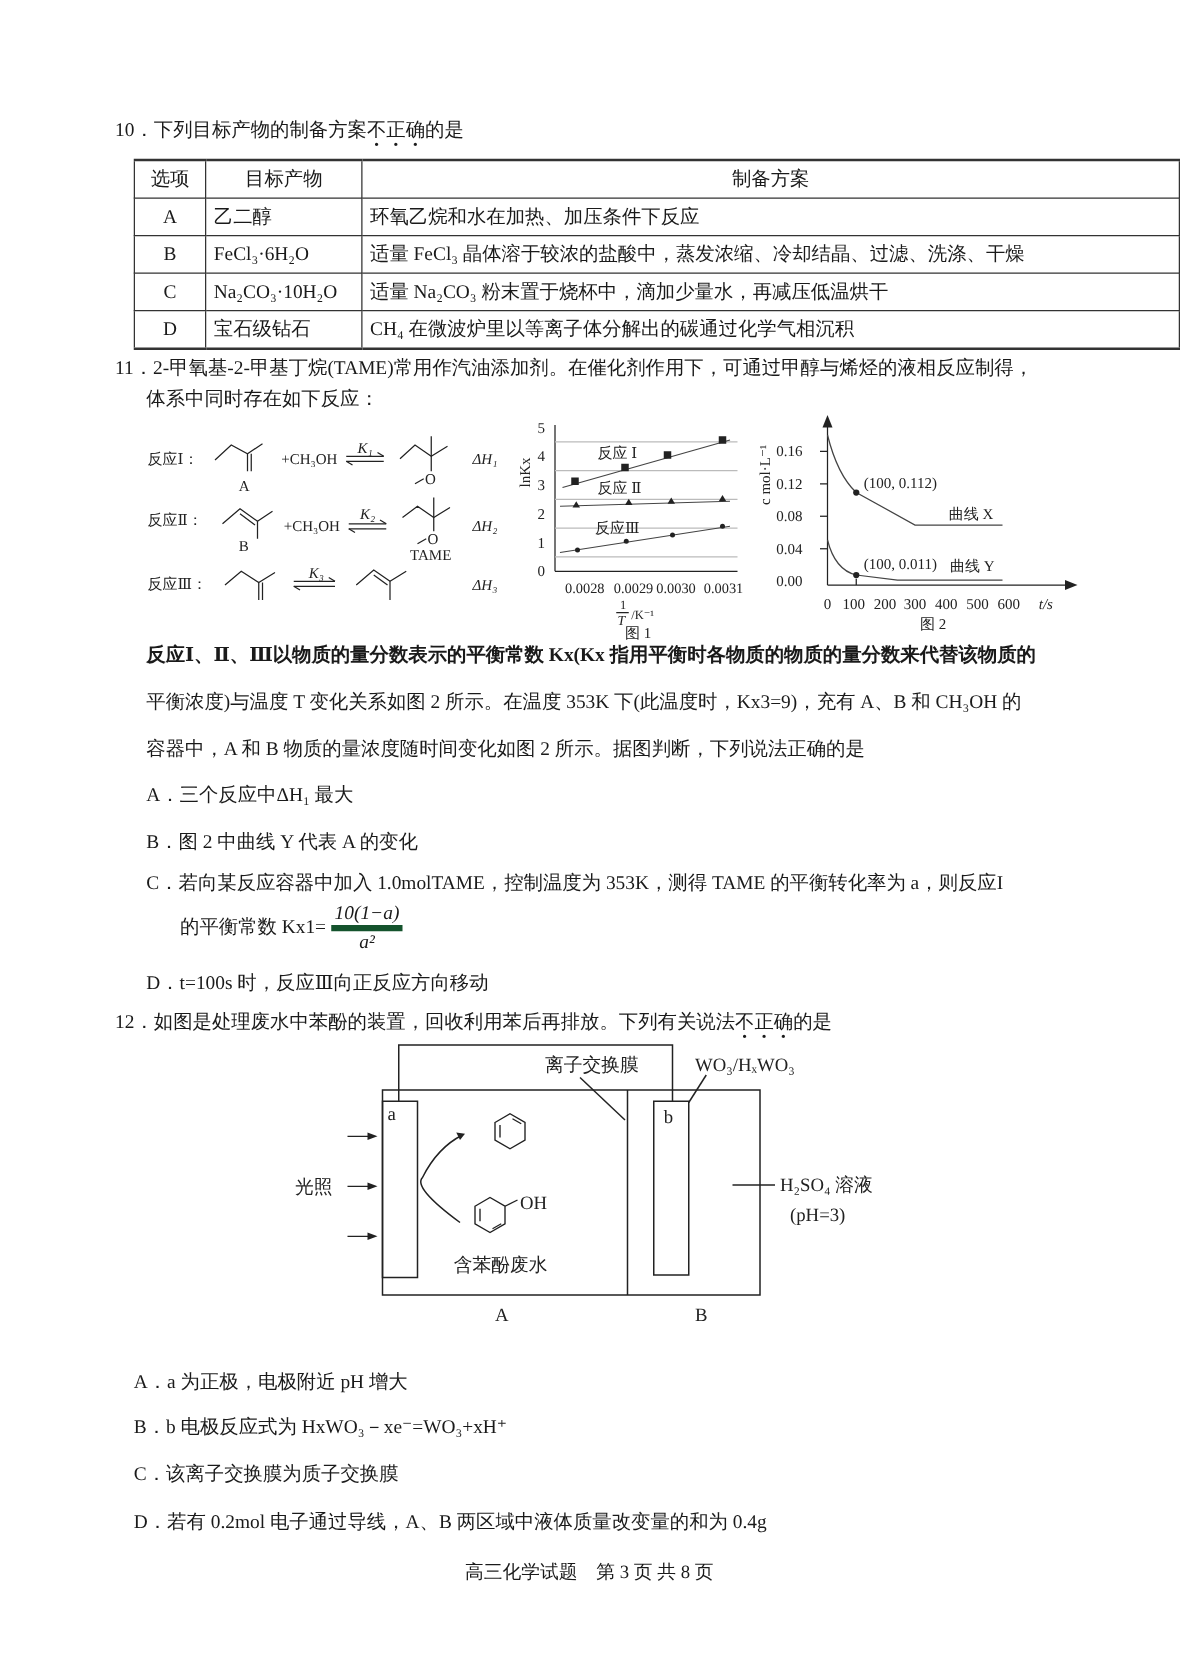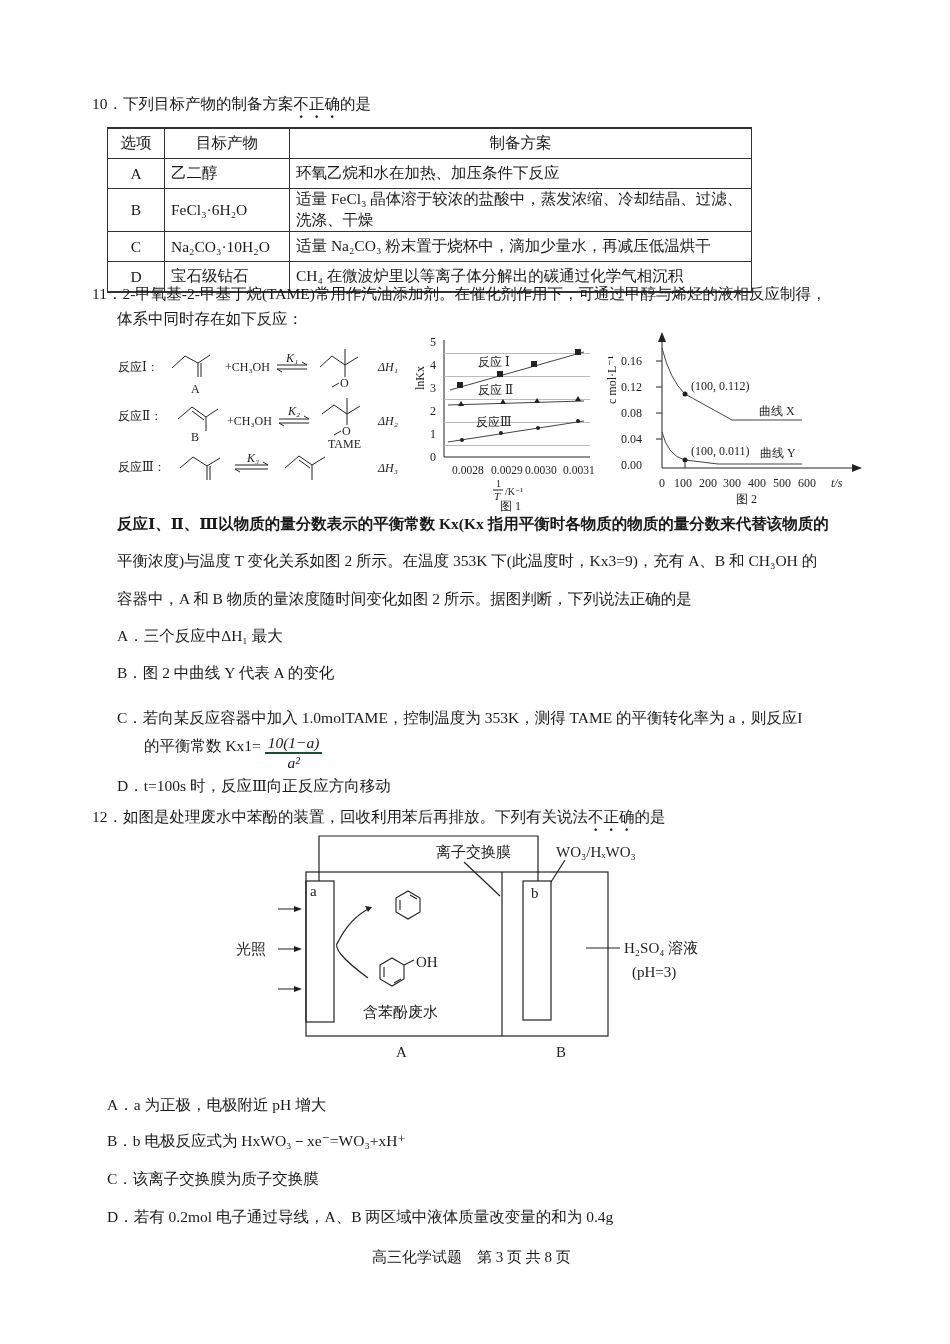--- a/index.html
+++ b/index.html
@@ -1,27 +1,27 @@
 <!DOCTYPE html>
 <html><head>
 <meta charset="utf-8">
 <style>
   html, body { margin:0; padding:0; background:#fff; }
   body { width:950px; height:1344px; position:relative; overflow:hidden;
          font-family:"Liberation Serif","DejaVu Serif",serif; color:#1a1a1a; font-size:15.5px; }
   .abs { position:absolute; white-space:nowrap; }
   .emph-dot { position:relative; display:inline-block; }
   .emph-dot::after { content:"·"; position:absolute; left:50%; transform:translateX(-50%); bottom:-11px; font-size:16px; font-weight:bold; }
-  table.q10 { position:absolute; left:107px; top:127px; width:645px; border-collapse:collapse; font-size:15.5px; }
+  table.q10 { position:absolute; left:107px; top:127px; width:837px; border-collapse:collapse; font-size:15.5px; }
   table.q10 td { border:1px solid #333; height:29px; padding:0 6px; }
   table.q10 tr:first-child td { border-top:2px solid #333; }
   table.q10 tr:last-child td { border-bottom:2px solid #333; }
   table.q10 td.c { text-align:center; }
   .frac { display:inline-block; vertical-align:middle; text-align:center; }
-  .frac .num { display:block; border-bottom:2px solid #14532d; padding:0 3px;margin-top:12px; }
+  .frac .num { display:block; border-bottom:5px solid #14532d; padding:0 3px; }
   .frac .den { display:block; }
   .it { font-style:italic; }
   svg text { font-family:"Liberation Serif","DejaVu Serif",serif; }
 </style>
 </head>
 <body>
 
 <div class="abs" style="left:92px;top:94px;">
   <span>10．</span><span>下列目标产物的制备方案</span><span class="emph-dot">不</span><span class="emph-dot">正</span><span class="emph-dot">确</span><span>的是</span>
 </div>
@@ -204,21 +204,21 @@
     <text x="136" y="171">图 2</text>
   </g>
 </svg>
 
 <div class="abs" style="left:117px;top:514px;font-weight:bold;">反应Ⅰ、Ⅱ、Ⅲ以物质的量分数表示的平衡常数 Kx(Kx 指用平衡时各物质的物质的量分数来代替该物质的</div>
 <div class="abs" style="left:117px;top:551px;">平衡浓度)与温度 T 变化关系如图 2 所示。在温度 353K 下(此温度时，Kx3=9)，充有 A、B 和 CH₃OH 的</div>
 <div class="abs" style="left:117px;top:589px;">容器中，A 和 B 物质的量浓度随时间变化如图 2 所示。据图判断，下列说法正确的是</div>
 
 <div class="abs" style="left:117px;top:626px;">A．三个反应中ΔH₁ 最大</div>
 <div class="abs" style="left:117px;top:663px;">B．图 2 中曲线 Y 代表 A 的变化</div>
-<div class="abs" style="left:117px;top:696px;margin-top:12px;">C．若向某反应容器中加入 1.0molTAME，控制温度为 353K，测得 TAME 的平衡转化率为 a，则反应I</div>
+<div class="abs" style="left:117px;top:696px;">C．若向某反应容器中加入 1.0molTAME，控制温度为 353K，测得 TAME 的平衡转化率为 a，则反应I</div>
 <div class="abs" style="left:144px;top:722px;">
   <span>的平衡常数 Kx1=</span>
   <span class="frac">
     <span class="num it">10(1−a)</span>
     <span class="den it">a²</span>
   </span>
 </div>
 <div class="abs" style="left:117px;top:776px;">D．t=100s 时，反应Ⅲ向正反应方向移动</div>
 
 <div class="abs" style="left:92px;top:807px;">

